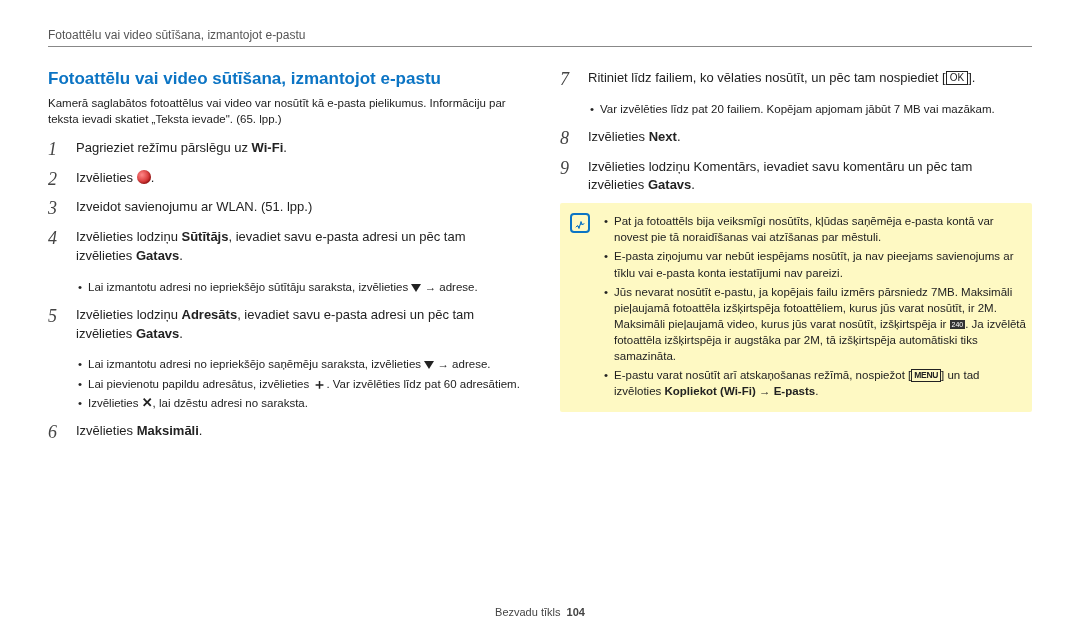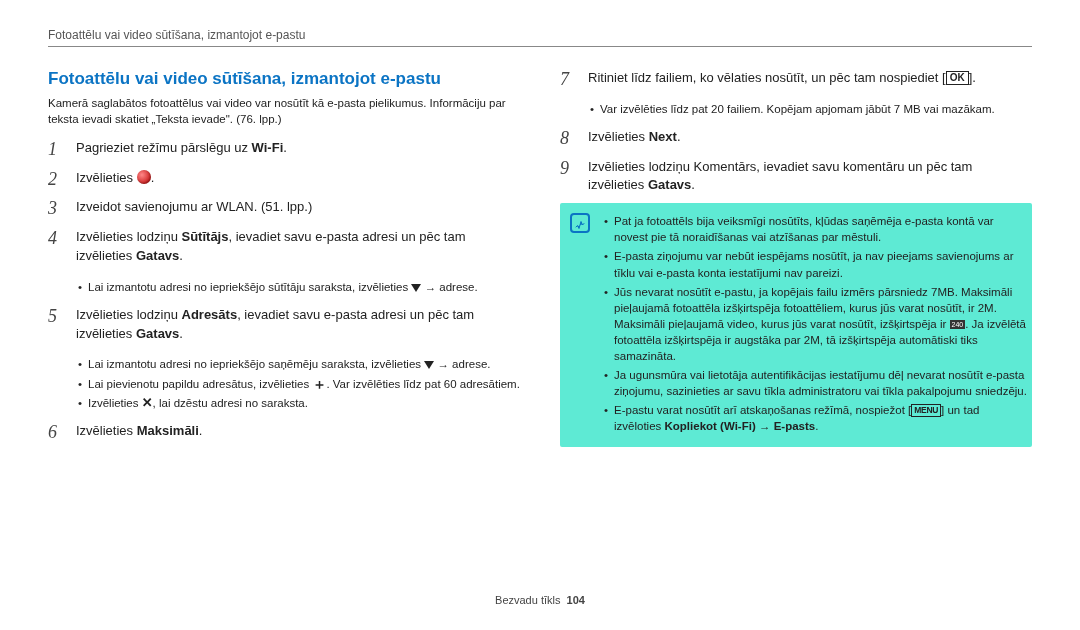--- a/index.html
+++ b/index.html
@@ -106,21 +106,21 @@
   .icon-x {
     display:inline-block;
     font-weight: bold;
     font-size: 13px;
     line-height: 1;
   }
   .icon-ok {
     display:inline-block;
     border:1.5px solid #222;
     font-size:10px;
-    font-weight:bold;
+    font-weight:normal;
     padding:0 3px;
     line-height:1.2;
     vertical-align:1px;
   }
   .icon-menu {
     display:inline-block;
     border:1.5px solid #222;
     font-size:8.5px;
     font-weight:bold;
     padding:0 2px;
@@ -133,21 +133,21 @@
     background:#333;
     color:#fff;
     font-size:7px;
     padding:1px 2px;
     vertical-align:1px;
     line-height:1;
   }
   b { font-weight: 600; }
 
   .notebox {
-    background: #5eead4;
+    background: #fef9c3;
     border-radius: 2px;
     padding: 10px 4px 10px 42px;
     position: relative;
     margin-top: 8px;
     font-size: 11.5px;
   }
   .notebox .note-icon {
     position: absolute;
     left: 10px;
     top: 10px;
@@ -156,40 +156,40 @@
     border: 2px solid #0b74c4;
     border-radius: 4px;
     display:flex;
     align-items:center;
     justify-content:center;
   }
   .notebox .note-icon svg { display:block; }
 
   .footer {
     position: absolute;
-    bottom: 24px;
+    bottom: 12px;
     left: 0;
     width: 100%;
     text-align: center;
     font-size: 11px;
     color: #444;
   }
   .footer .pn { font-weight: 600; }
 </style>
 </head>
 <body>
 
 <div class="page">
   <div class="header-line">Fotoattēlu vai video sūtīšana, izmantojot e-pastu</div>
 
   <div class="cols">
 
     <div class="col">
       <h1>Fotoattēlu vai video sūtīšana, izmantojot e-pastu</h1>
-      <p class="intro">Kamerā saglabātos fotoattēlus vai video var nosūtīt kā e-pasta pielikumus. Informāciju par teksta ievadi skatiet „Teksta ievade". (76. lpp.)</p>
+      <p class="intro">Kamerā saglabātos fotoattēlus vai video var nosūtīt kā e-pasta pielikumus. Informāciju par teksta ievadi skatiet „Teksta ievade". (65. lpp.)</p>
 
       <div class="step">
         <div class="num">1</div>
         <div class="body">
           <span>Pagrieziet režīmu pārslēgu uz </span><b>Wi-Fi</b><span>.</span>
         </div>
       </div>
 
       <div class="step">
         <div class="num">2</div>
@@ -269,21 +269,20 @@
       <div class="notebox">
         <div class="note-icon">
           <svg width="12" height="12" viewBox="0 0 24 24">
               <path fill="#0b74c4" d="M4 20l3-3 3 6 4-14 3 7 3-3" stroke="#0b74c4" stroke-width="2" stroke-linejoin="round" stroke-linecap="round"></path>
             </svg>
         </div>
         <ul>
           <li>Pat ja fotoattēls bija veiksmīgi nosūtīts, kļūdas saņēmēja e-pasta kontā var novest pie tā noraidīšanas vai atzīšanas par mēstuli.</li>
           <li>E-pasta ziņojumu var nebūt iespējams nosūtīt, ja nav pieejams savienojums ar tīklu vai e-pasta konta iestatījumi nav pareizi.</li>
           <li><span>Jūs nevarat nosūtīt e-pastu, ja kopējais failu izmērs pārsniedz 7MB. Maksimāli pieļaujamā fotoattēla izšķirtspēja fotoattēliem, kurus jūs varat nosūtīt, ir 2M. Maksimāli pieļaujamā video, kurus jūs varat nosūtīt, izšķirtspēja ir </span><span class="icon-res">240</span><span>. Ja izvēlētā fotoattēla izšķirtspēja ir augstāka par 2M, tā izšķirtspēja automātiski tiks samazināta.</span></li>
-          <li>Ja ugunsmūra vai lietotāja autentifikācijas iestatījumu dēļ nevarat nosūtīt e-pasta ziņojumu, sazinieties ar savu tīkla administratoru vai tīkla pakalpojumu sniedzēju.</li>
           <li><span>E-pastu varat nosūtīt arī atskaņošanas režīmā, nospiežot </span>[<span class="icon-menu">MENU</span>]<span> un tad izvēloties </span><b>Kopliekot (Wi-Fi) → E-pasts</b><span>.</span></li>
         </ul>
       </div>
 
     </div>
   </div>
 </div>
 
 <div class="footer">
   <span>Bezvadu tīkls</span>&nbsp;&nbsp;<span class="pn">104</span>

